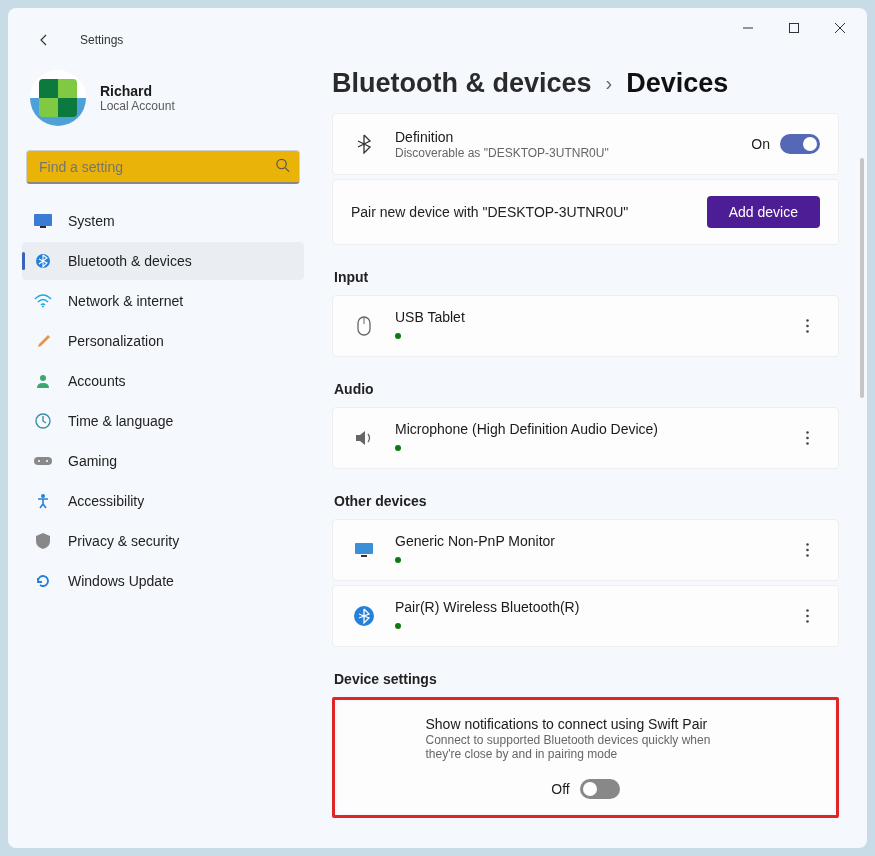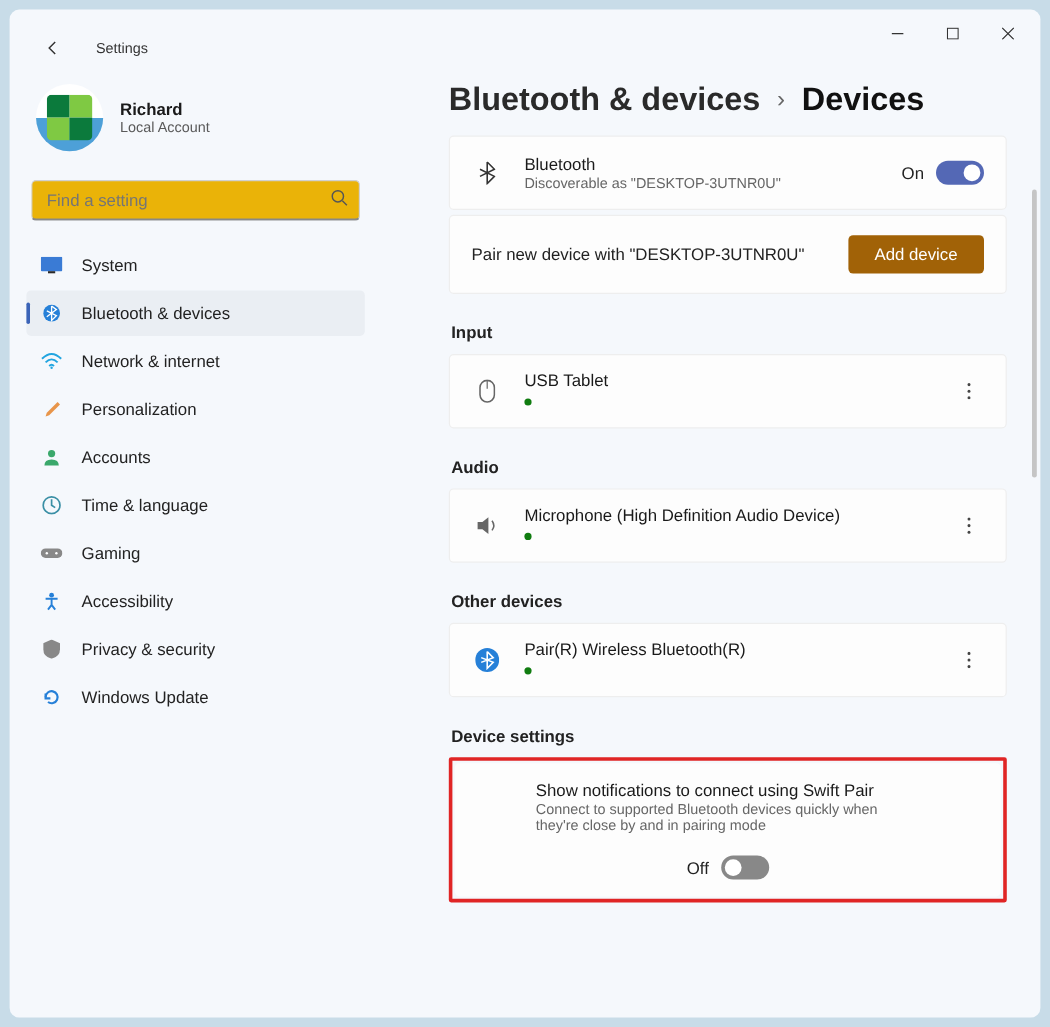--- a/index.html
+++ b/index.html
@@ -4,21 +4,21 @@
 <style>
 * { margin: 0; padding: 0; box-sizing: border-box; font-family: "Segoe UI", -apple-system, sans-serif; }
 body { background: #c8dce8; padding: 8px; width: 875px; height: 856px; overflow: hidden; }
 .window { background: #f5f8fc; border-radius: 8px; height: 840px; position: relative; overflow: hidden; }
 .titlebar { display: flex; align-items: center; justify-content: flex-end; height: 40px; padding: 0 4px; }
 .titlebar-left { position: absolute; left: 10px; top: 12px; height: 40px; display: flex; align-items: center; gap: 18px; padding-left: 8px; }
 .back-btn { width: 36px; height: 36px; display: flex; align-items: center; justify-content: center; border-radius: 4px; cursor: pointer; }
 .title-text { font-size: 12px; color: #333; }
 .win-controls { display: flex; }
 .win-btn { width: 46px; height: 32px; display: flex; align-items: center; justify-content: center; cursor: pointer; }
-.content-area { display: flex; height: calc(100% - 40px); gap: 42px; }
+.content-area { display: flex; height: calc(100% - 40px); }
 .sidebar { width: 310px; padding: 12px 14px 0 14px; flex-shrink: 0; }
 .profile { display: flex; align-items: center; gap: 14px; padding: 10px 8px 18px 8px; }
 .avatar { width: 56px; height: 56px; border-radius: 50%; background: linear-gradient(180deg,#fff 0%,#fff 50%,#4da0d8 50%,#4da0d8 100%); display: flex; align-items: center; justify-content: center; overflow: hidden; }
 .avatar-inner { width: 38px; height: 38px; display: grid; grid-template-columns: 1fr 1fr; grid-template-rows: 1fr 1fr; border-radius: 4px; overflow: hidden; }
 .avatar-inner div:nth-child(1){background:#0b7a3c;} .avatar-inner div:nth-child(2){background:#7fc943;} .avatar-inner div:nth-child(3){background:#7fc943;} .avatar-inner div:nth-child(4){background:#0b7a3c;}
 .user-name { font-size: 14px; font-weight: 600; color: #1a1a1a; }
 .user-type { font-size: 12px; color: #5a5a5a; }
 .search-wrap { position: relative; margin: 6px 4px 18px 4px; }
 .search { width: 100%; height: 34px; border: 1px solid #d0d0d0; border-radius: 4px; background: #eab308; padding: 0 34px 0 12px; font-size: 14px; color: #555; outline: none; border-bottom: 2px solid #888; }
 .search-icon-pos { position: absolute; right: 10px; top: 50%; transform: translateY(-50%); color: #555; }
@@ -42,21 +42,21 @@
 .toggle-wrap { display:flex; align-items:center; gap:10px; }
 .toggle-label { font-size: 14px; color: #222; }
 .toggle { width: 40px; height: 20px; border-radius: 10px; position: relative; cursor: pointer; }
 .toggle.on { background: #5468b5; }
 .toggle.off { background: #888; }
 .toggle-knob { width: 14px; height: 14px; background: #fff; border-radius: 50%; position: absolute; top: 3px; }
 .toggle.on .toggle-knob { right: 3px; }
 .toggle.off .toggle-knob { left: 3px; }
 .pair-row { display:flex; align-items:center; justify-content:space-between; padding: 16px 18px; }
 .pair-text { font-size: 14px; color: #222; }
-.add-btn { background: #a16207; color:#fff; border:none; border-radius:4px; padding: 8px 22px; font-size:14px; cursor:pointer; }
+.add-btn { background: #4c1d95; color:#fff; border:none; border-radius:4px; padding: 8px 22px; font-size:14px; cursor:pointer; }
 .section-hdr { font-size: 14px; font-weight: 600; color: #222; margin: 24px 0 10px 2px; }
 .more-btn { width: 26px; height: 36px; display:flex; align-items:center; justify-content:center; cursor:pointer; color:#444; border-radius:4px; }
 .highlight-box { border: 3px solid #e02525; border-radius: 2px; padding: 2px; margin-top: 4px; }
 .scrollbar-track { position:absolute; right:3px; top:110px; width:4px; height:240px; background:#c5c5c5; border-radius:2px; }
 </style>
 </head>
 <body>
 
 <div class="window">
 
@@ -216,21 +216,21 @@
       </div>
 
       <div class="card">
         <div class="row">
           <span class="row-icon">
               <svg width="14" height="20" viewBox="0 0 14 20">
                 <path d="M7 1 L7 19 L13 13 L1 7 M7 1 L13 7 L1 13" stroke="#333" stroke-width="1.3" fill="none"></path>
               </svg>
             </span>
           <div class="row-body">
-            <div class="row-title">Bluetooth</div>
+            <div class="row-title">Definition</div>
             <div class="row-sub">Discoverable as "DESKTOP-3UTNR0U"</div>
           </div>
           <div class="toggle-wrap">
             <span class="toggle-label">On</span>
             <div class="toggle on">
                 <div class="toggle-knob"></div>
               </div>
           </div>
         </div>
       </div>
@@ -282,20 +282,41 @@
               <svg width="3" height="14">
                 <circle cx="1.5" cy="1.5" r="1.3" fill="#444"></circle>
                 <circle cx="1.5" cy="7" r="1.3" fill="#444"></circle>
                 <circle cx="1.5" cy="12.5" r="1.3" fill="#444"></circle>
               </svg>
             </div>
         </div>
       </div>
 
       <div class="section-hdr">Other devices</div>
+      <div class="card">
+        <div class="row">
+          <span class="row-icon">
+              <svg width="20" height="16">
+                <rect x="1" y="1" width="18" height="11" rx="1" fill="#3a8fd6"></rect>
+                <rect x="7" y="13" width="6" height="2" fill="#333"></rect>
+              </svg>
+            </span>
+          <div class="row-body">
+            <div class="row-title">Generic Non-PnP Monitor</div>
+            <span class="dot-green"></span>
+          </div>
+          <div class="more-btn">
+              <svg width="3" height="14">
+                <circle cx="1.5" cy="1.5" r="1.3" fill="#444"></circle>
+                <circle cx="1.5" cy="7" r="1.3" fill="#444"></circle>
+                <circle cx="1.5" cy="12.5" r="1.3" fill="#444"></circle>
+              </svg>
+            </div>
+        </div>
+      </div>
       <div class="card">
         <div class="row">
           <span class="row-icon">
               <svg width="20" height="20" viewBox="0 0 20 20">
                 <circle cx="10" cy="10" r="10" fill="#2680d8"></circle>
                 <path d="M10 3 L10 17 L15 12 L5 8 M10 3 L15 8 L5 12" stroke="#fff" stroke-width="1.3" fill="none"></path>
               </svg>
             </span>
           <div class="row-body">
             <div class="row-title">Pair(R) Wireless Bluetooth(R)</div>

